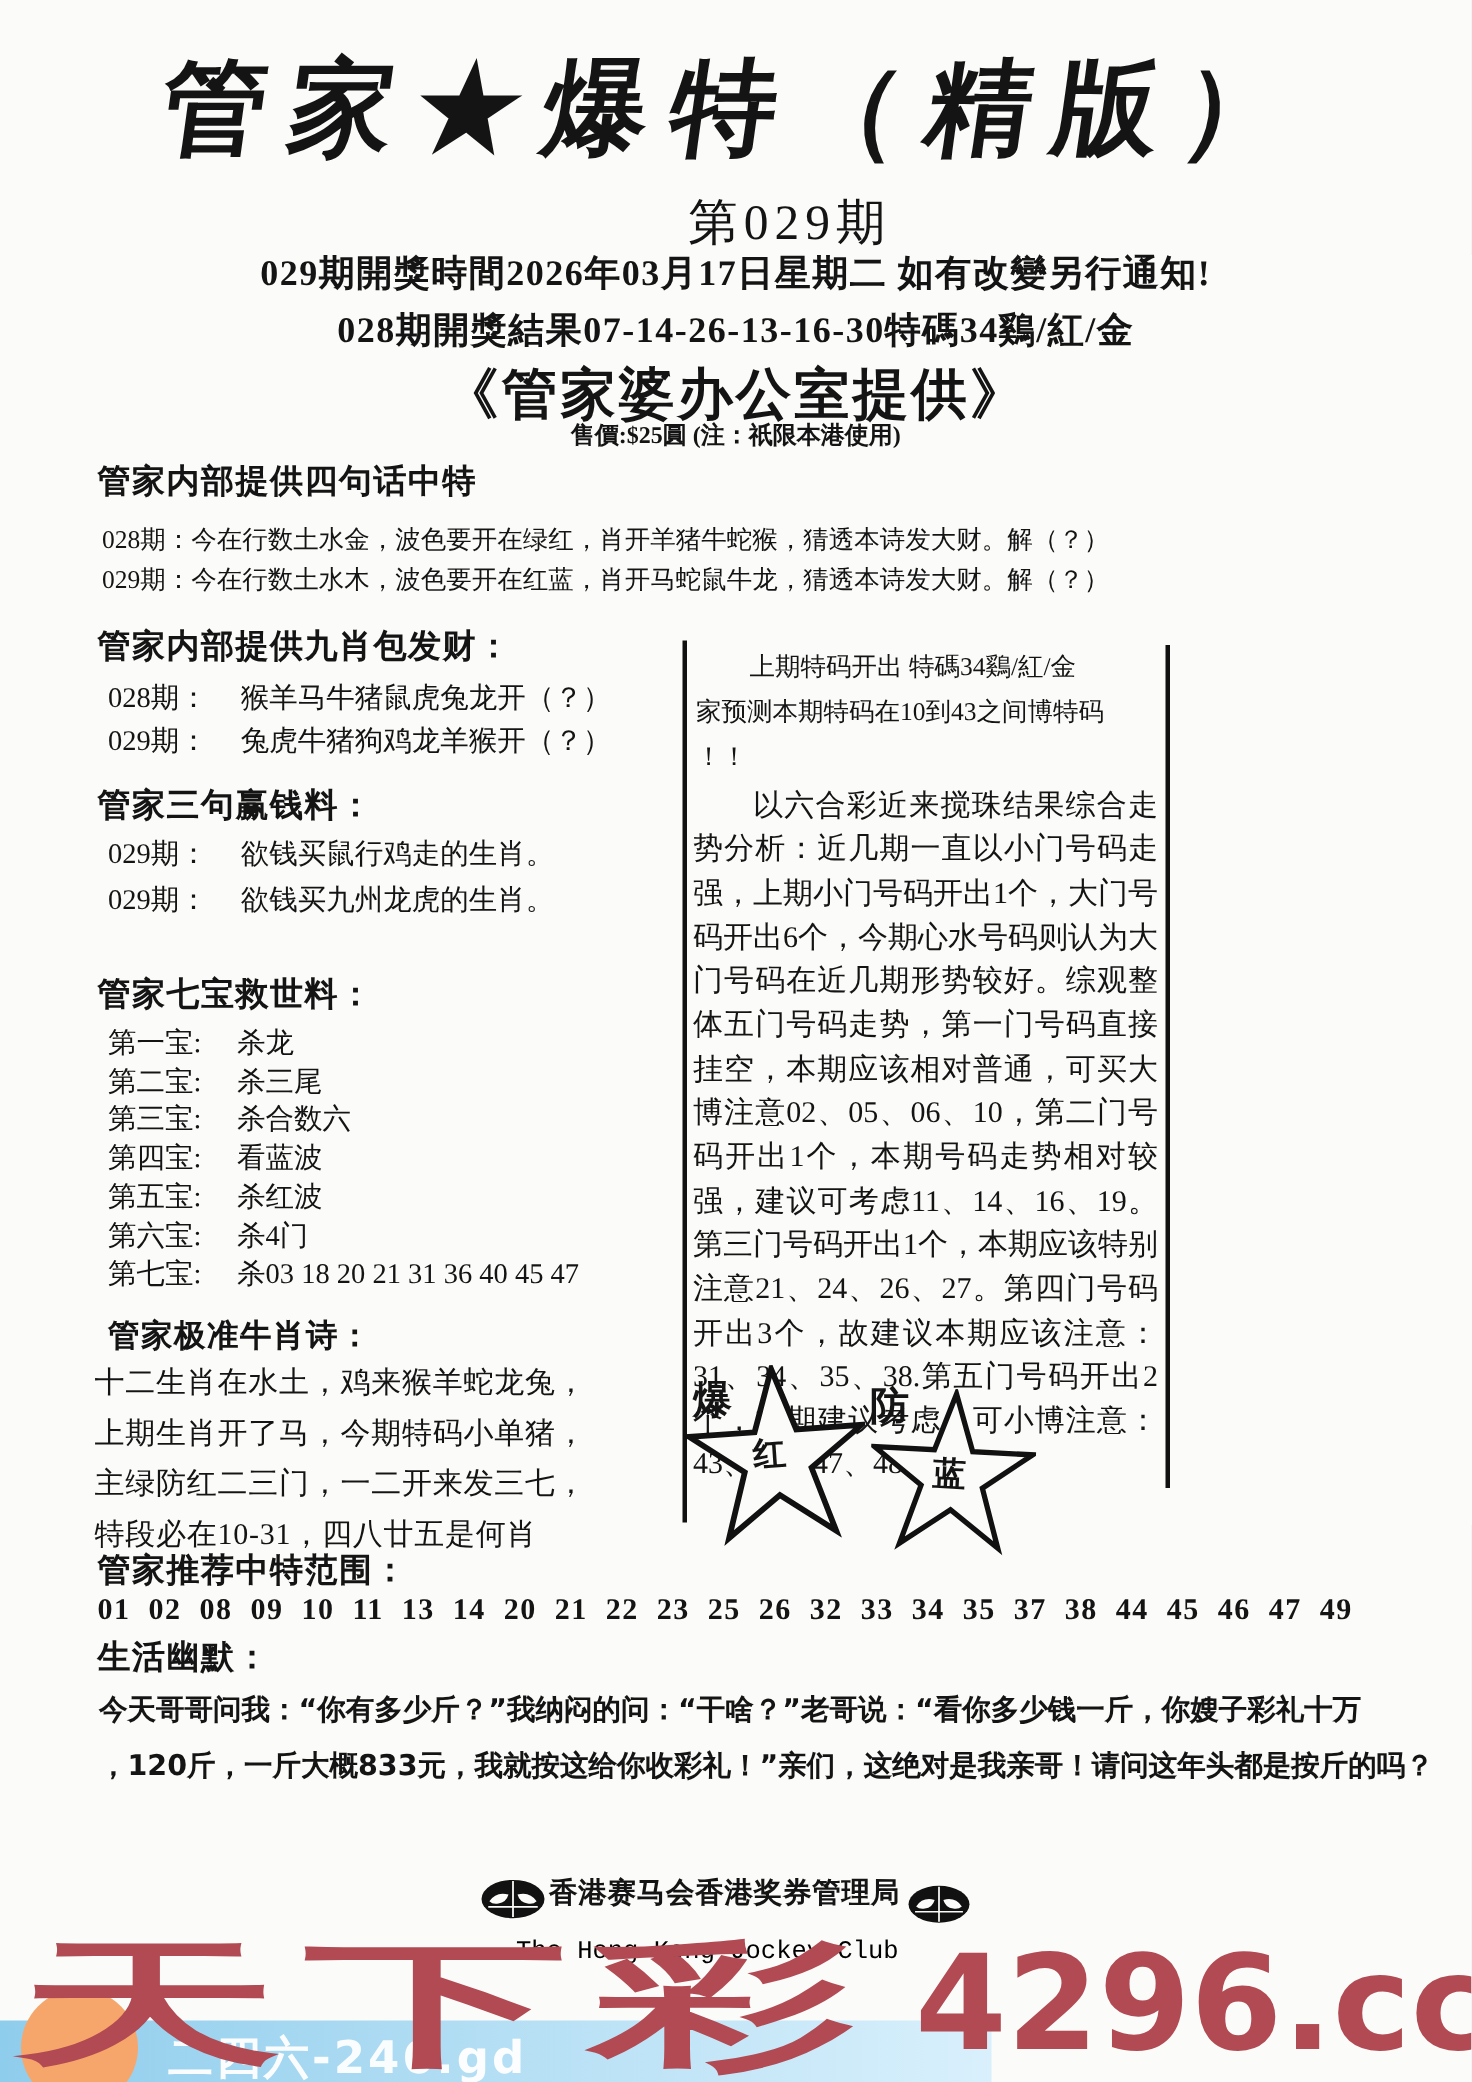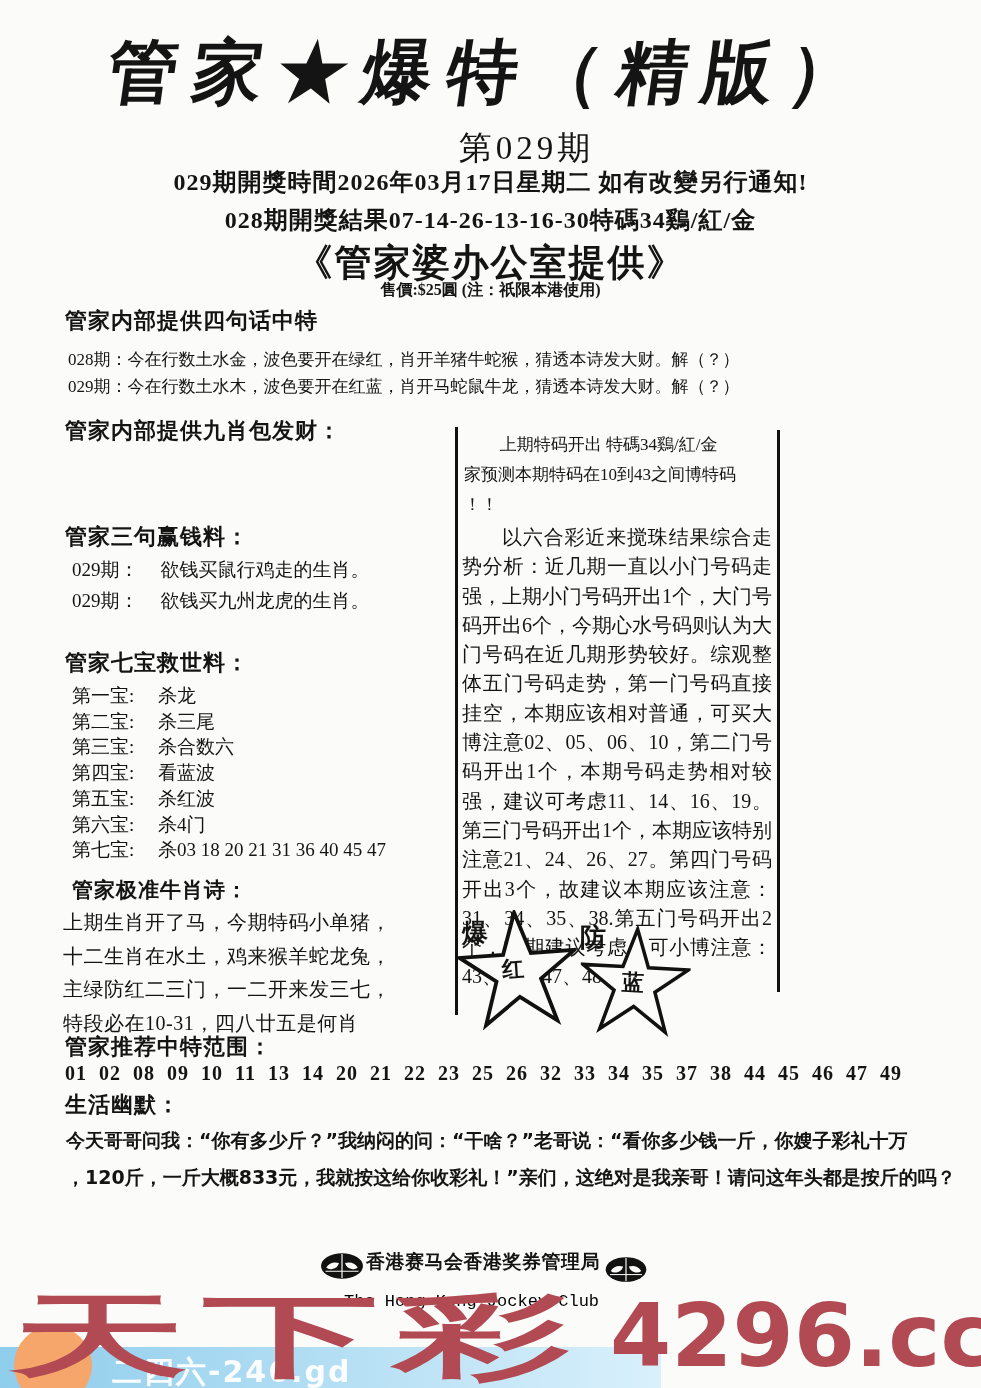--- a/index.html
+++ b/index.html
@@ -68,42 +68,46 @@
   <div class="abs ctr provider">《管家婆办公室提供》</div>
   <div class="abs ctr price">售價:$25圓 (注：祇限本港使用)</div>
 
   <div class="abs sechead hd" style="top:306px">管家内部提供四句话中特</div>
   <div class="abs body17" style="top:346px">
     <div>028期：今在行数土水金，波色要开在绿红，肖开羊猪牛蛇猴，猜透本诗发大财。解（？）</div>
     <div>029期：今在行数土水木，波色要开在红蓝，肖开马蛇鼠牛龙，猜透本诗发大财。解（？）</div>
   </div>
 
   <div class="abs sechead hd" style="top:416px">管家内部提供九肖包发财：</div>
+  <div class="abs rows19" style="top:452px;line-height:28.5px">
+    <div><span class="lbl">028期：</span><span>猴羊马牛猪鼠虎兔龙开（？）</span></div>
+    <div><span class="lbl">029期：</span><span>兔虎牛猪狗鸡龙羊猴开（？）</span></div>
+  </div>
 
   <div class="abs sechead hd" style="top:522px">管家三句赢钱料：</div>
   <div class="abs rows19" style="top:554px;line-height:31px">
     <div><span class="lbl">029期：</span><span>欲钱买鼠行鸡走的生肖。</span></div>
     <div><span class="lbl">029期：</span><span>欲钱买九州龙虎的生肖。</span></div>
   </div>
 
   <div class="abs sechead hd" style="top:648px">管家七宝救世料：</div>
   <div class="abs rows19" style="top:683px;line-height:25.7px">
     <div><span class="lbl">第一宝:</span><span>杀龙</span></div>
     <div><span class="lbl">第二宝:</span><span>杀三尾</span></div>
     <div><span class="lbl">第三宝:</span><span>杀合数六</span></div>
     <div><span class="lbl">第四宝:</span><span>看蓝波</span></div>
     <div><span class="lbl">第五宝:</span><span>杀红波</span></div>
     <div><span class="lbl">第六宝:</span><span>杀4门</span></div>
     <div><span class="lbl">第七宝:</span><span>杀03 18 20 21 31 36 40 45 47</span></div>
   </div>
 
   <div class="abs sechead hd" style="top:876px;left:72px;font-size:21px">管家极准牛肖诗：</div>
   <div class="abs poem" style="top:906px">
+    <div>十二生肖在水土，鸡来猴羊蛇龙兔，</div>
     <div>上期生肖开了马，今期特码小单猪，</div>
-    <div>十二生肖在水土，鸡来猴羊蛇龙兔，</div>
     <div>主绿防红二三门，一二开来发三七，</div>
     <div>特段必在10-31，四八廿五是何肖</div>
   </div>
 
   <div class="abs vrule" style="left:455px;top:427px;height:588px"></div>
   <div class="abs vrule" style="left:777px;top:430px;height:562px"></div>
 
   <div class="abs rp" style="top:430px">
     <div class="indent">上期特码开出 特碼34鷄/紅/金</div>
     <div>家预测本期特码在10到43之间博特码</div>

